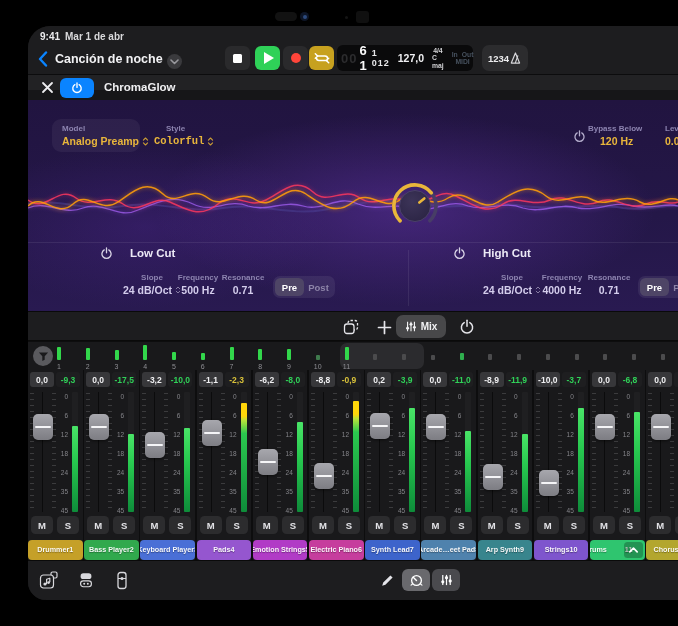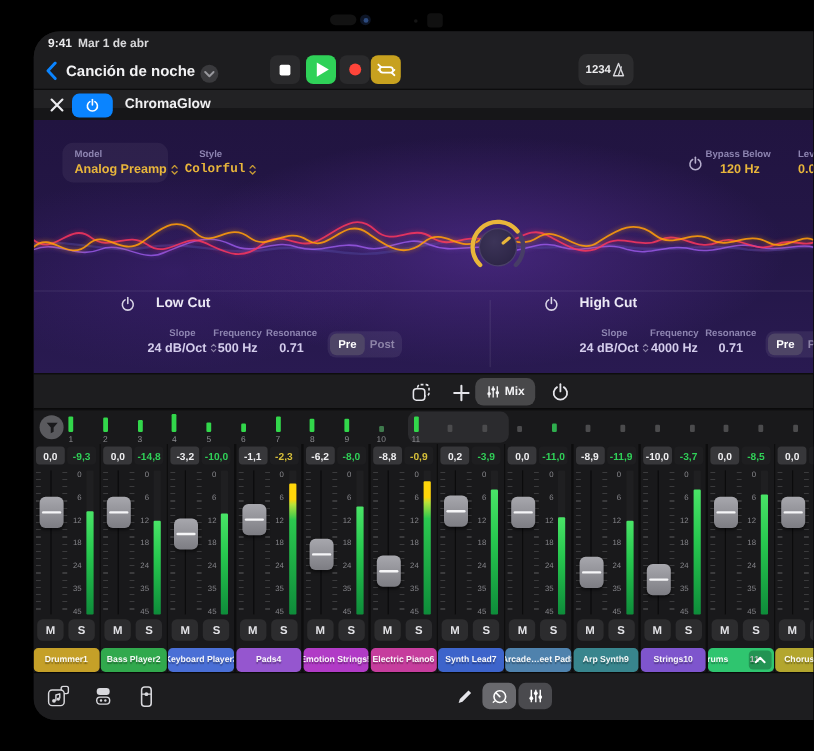--- a/index.html
+++ b/index.html
@@ -167,20 +167,40 @@
         </div>
       <div class="tbtn cycle" style="left:281px">
         <svg width="16" height="14" viewBox="0 0 16 14">
           <path d="M3 5 H11 A2.5 2.5 0 0 1 13.5 7.5" fill="none" stroke="#fff" stroke-width="1.5" stroke-linecap="round"></path>
           <path d="M13 9.5 H5 A2.5 2.5 0 0 1 2.5 7" fill="none" stroke="#fff" stroke-width="1.5" stroke-linecap="round"></path>
           <path d="M10.8 2.8 L13.2 5 L10.8 7.2" fill="none" stroke="#fff" stroke-width="1.5" stroke-linecap="round" stroke-linejoin="round" transform="translate(-9.5,0)"></path>
           <path d="M5.2 7.3 L2.8 9.5 L5.2 11.7" fill="none" stroke="#fff" stroke-width="1.5" stroke-linecap="round" stroke-linejoin="round" transform="translate(9.5,0)"></path>
         </svg>
       </div>
 
+      <div class="lcd">
+        <span class="lghost">00</span>
+        <span class="lbig">6 1</span>
+        <span class="lsml">1 012</span>
+        <i class="ldiv"></i>
+        <span class="ltempo">127,0</span>
+        <i class="ldiv"></i>
+        <div class="lstack">
+          <span>4/4</span>
+          <span>C maj</span>
+        </div>
+        <i class="ldiv"></i>
+        <div class="lstack lio">
+          <span class="iorow">
+              <span>In</span>
+              <span>Out</span>
+            </span>
+          <span>MIDI</span>
+        </div>
+      </div>
 
       <div class="count-pill">
         <span class="count-num">1234</span>
         <svg width="14" height="14" viewBox="0 0 14 14">
           <path d="M7 1.5 L11.5 12.5 H2.5 Z" fill="none" stroke="#d6d6da" stroke-width="1.3" stroke-linejoin="round"></path>
           <line x1="7" y1="12" x2="9.6" y2="4.5" stroke="#d6d6da" stroke-width="1.2" stroke-linecap="round"></line>
         </svg>
       </div>
     </div>
 
@@ -453,21 +473,21 @@
             </div>
             <div class="ms msm">M</div>
             <div class="ms mss">S</div>
             <div class="tag" style="background:#c5a028">
               <span class="tname">Drummer</span>
               <span class="tnum">1</span>
             </div>
           </div>
           <div class="strip" style="left: 56.2px;">
             <div class="val vvol">0,0</div>
-            <div class="val vpeak" style="color:#30d158">-14,8</div>
+            <div class="val vpeak" style="color:#30d158">-17,5</div>
             <div class="fzone">
               <div class="slot"></div>
               <div class="ticks t1"></div>
               <div class="ticks t2"></div>
               <span class="sc" style="top:6px">0</span>
               <span class="sc" style="top:25px">6</span>
               <span class="sc" style="top:44px">12</span>
               <span class="sc" style="top:63px">18</span>
               <span class="sc" style="top:82px">24</span>
               <span class="sc" style="top:101px">35</span>
@@ -687,21 +707,21 @@
             </div>
             <div class="ms msm">M</div>
             <div class="ms mss">S</div>
             <div class="tag" style="background:#7e55cd">
               <span class="tname">Strings</span>
               <span class="tnum">10</span>
             </div>
           </div>
           <div class="strip" style="left: 562px;">
             <div class="val vvol">0,0</div>
-            <div class="val vpeak" style="color:#30d158">-8,5</div>
+            <div class="val vpeak" style="color:#30d158">-6,8</div>
             <div class="fzone">
               <div class="slot"></div>
               <div class="ticks t1"></div>
               <div class="ticks t2"></div>
               <span class="sc" style="top:6px">0</span>
               <span class="sc" style="top:25px">6</span>
               <span class="sc" style="top:44px">12</span>
               <span class="sc" style="top:63px">18</span>
               <span class="sc" style="top:82px">24</span>
               <span class="sc" style="top:101px">35</span>

